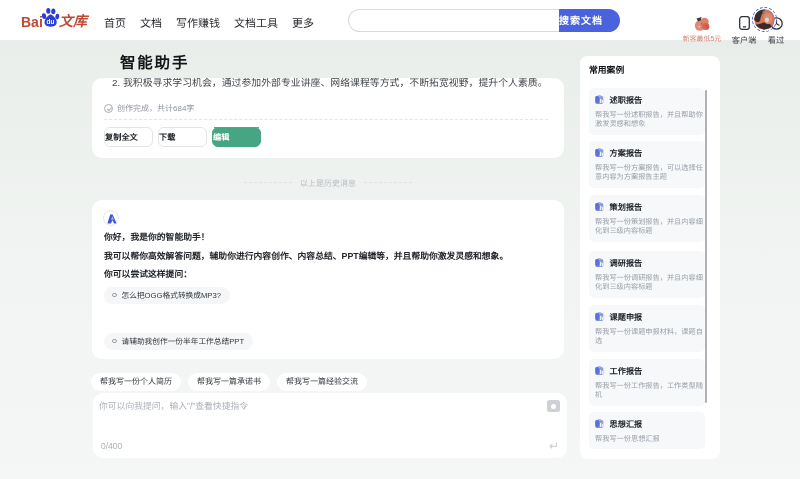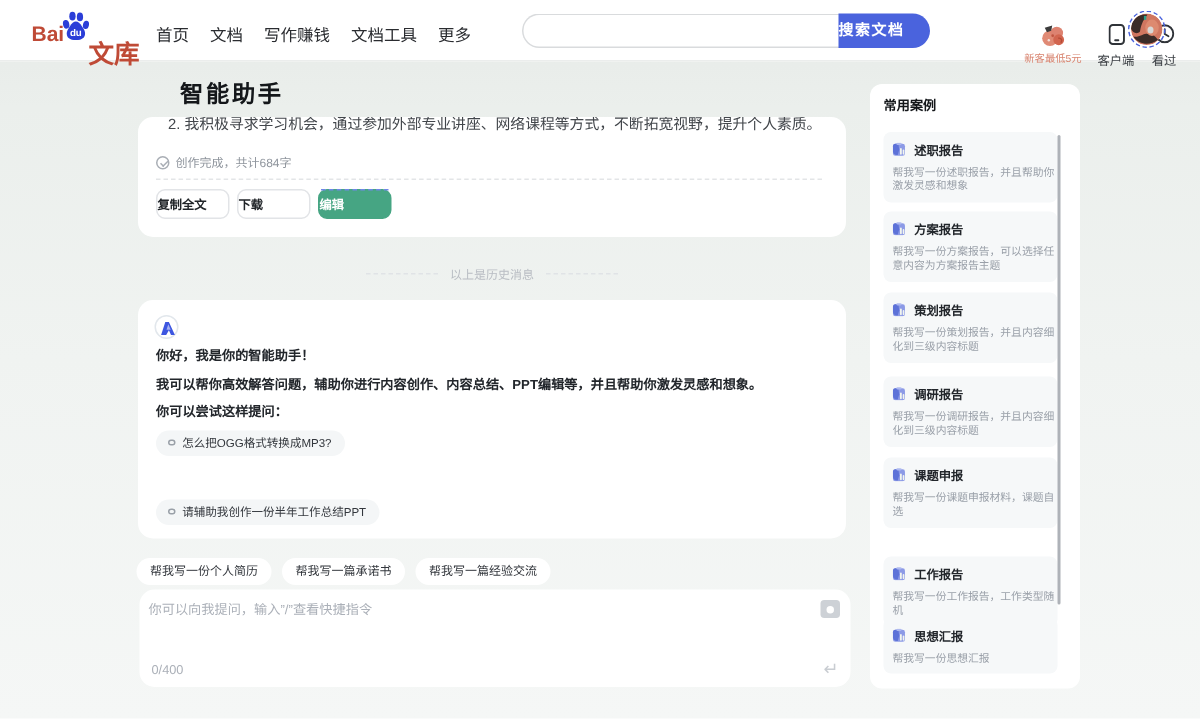--- a/index.html
+++ b/index.html
@@ -6,21 +6,21 @@
   html,body { width:800px; height:479px; overflow:hidden; }
   body { font-family:"Liberation Sans", sans-serif; position:relative;
          background:linear-gradient(180deg,#e6eae7 0%,#ebefec 15%,#f0f3f1 50%,#f5f7f6 100%); }
 
   
   .hdr { position:absolute; left:0; top:0; width:800px; height:41px; background:#fff;
          border-bottom:1px solid #ebedec; }
   .logo { position:absolute; left:21px; top:6px; width:80px; height:29px; }
   .logo .bai { position:absolute; left:0; top:8px; font-size:14px; font-weight:bold; color:#bf4a36; }
   .logo svg.paw { position:absolute; left:20px; top:1px; }
-  .logo .wk { position:absolute; left:38px; top:16px; font-size:17px; font-weight:bold; color:#bf4a36; }
+  .logo .wk { position:absolute; left:38px; top:4px; font-size:14px; font-weight:bold; color:#bf4a36;font-style:italic; }
   .nav { position:absolute; left:104px; top:14px; font-size:11px; color:#2a2c30; }
   .nav span { margin-right:14px; }
   .search { position:absolute; left:348px; top:9px; width:272px; height:23px; }
   .search .inp { position:absolute; left:0; top:0; width:212px; height:23px; background:#fff;
                  border:1px solid #d9dbdd; border-radius:12px 0 0 12px; border-right:none; }
   .search .btn { position:absolute; left:211px; top:0; width:61px; height:23px; background:#4a63dd;
                  border-radius:0 12px 12px 0; color:#fff; font-size:10px; font-weight:bold;
                  line-height:23px; letter-spacing:1px; }
   .hico { position:absolute; top:15px; text-align:center;margin-left:44px; }
   .hico .lab { font-size:8.2px; color:#3c4045; margin-top:2px; white-space:nowrap; }
@@ -225,21 +225,21 @@
   <div class="sitem" style="top:249px;">
       <div class="tt"><svg width="8.5" height="9" viewBox="0 0 8.5 9">
           <rect x="0.3" y="0.9" width="8" height="8" rx="1.6" fill="#8c9ae6"></rect>
           <path d="M0.3 2.5 C0.3 1.6 1 0.9 1.9 0.9 L3.9 0.9 L4.5 4.9 L3.5 8.3 C1.9 8.7 0.3 7.5 0.3 5.9 Z" fill="#5d72d8"></path>
           <rect x="5" y="3.7" width="1.2" height="4.4" rx="0.6" fill="#f2f5ee"></rect>
           <rect x="6.8" y="4.7" width="1.1" height="3.4" rx="0.55" fill="#f2f5ee"></rect>
           <rect x="2.5" y="0.1" width="3.6" height="1.5" rx="0.75" fill="#aeb9ef"></rect>
         </svg>课题申报</div>
       <div class="dd">帮我写一份课题申报材料，课题自选</div>
     </div>
-  <div class="sitem" style="top:303px;margin-top:12px;">
+  <div class="sitem" style="top:303px;">
       <div class="tt"><svg width="8.5" height="9" viewBox="0 0 8.5 9">
           <rect x="0.3" y="0.9" width="8" height="8" rx="1.6" fill="#8c9ae6"></rect>
           <path d="M0.3 2.5 C0.3 1.6 1 0.9 1.9 0.9 L3.9 0.9 L4.5 4.9 L3.5 8.3 C1.9 8.7 0.3 7.5 0.3 5.9 Z" fill="#5d72d8"></path>
           <rect x="5" y="3.7" width="1.2" height="4.4" rx="0.6" fill="#f2f5ee"></rect>
           <rect x="6.8" y="4.7" width="1.1" height="3.4" rx="0.55" fill="#f2f5ee"></rect>
           <rect x="2.5" y="0.1" width="3.6" height="1.5" rx="0.75" fill="#aeb9ef"></rect>
         </svg>工作报告</div>
       <div class="dd">帮我写一份工作报告，工作类型随机</div>
     </div>
   <div class="sitem" style="top:356px;">

